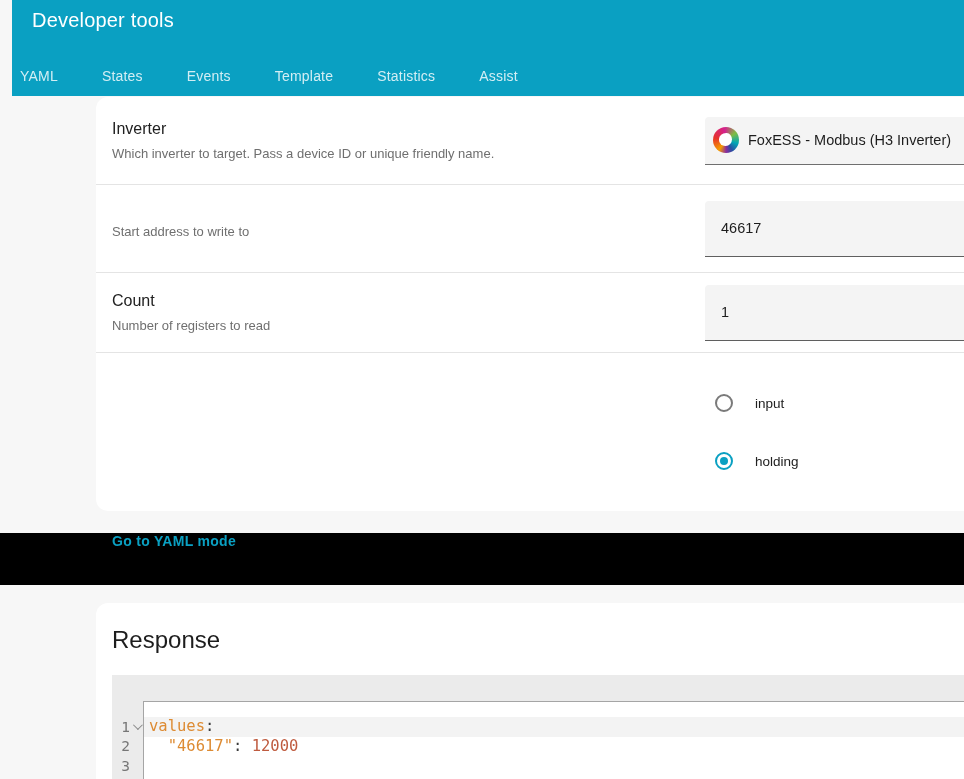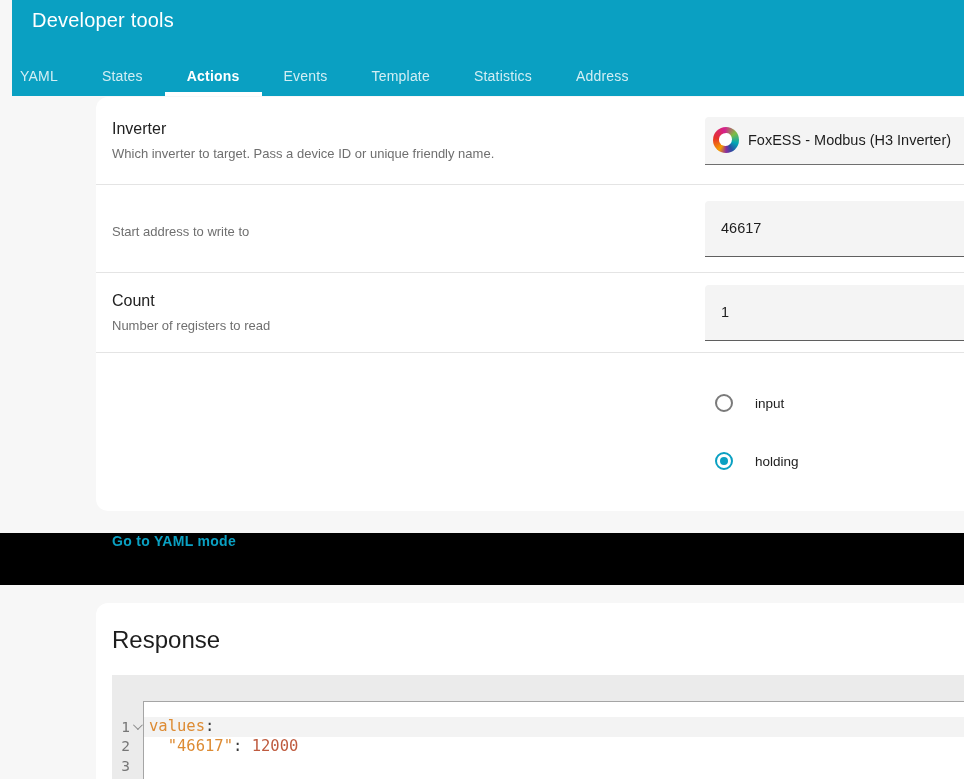--- a/index.html
+++ b/index.html
@@ -80,25 +80,24 @@
   .tok-punct { color:#3a3a3a; }
 </style>
 </head>
 <body>
 
 <header class="appbar">
   <div class="app-title">Developer tools</div>
   <nav class="tabs">
     <div class="tab">YAML</div>
     <div class="tab">States</div>
-    <div class="tab active">Actions</div>
     <div class="tab">Events</div>
     <div class="tab">Template</div>
     <div class="tab">Statistics</div>
-    <div class="tab">Address</div>
+    <div class="tab">Assist</div>
   </nav>
 </header>
 
 <section class="card form-card">
 
   <div class="form-row row-inverter">
     <div class="row-text">
       <div class="row-label">Inverter</div>
       <div class="row-desc">Which inverter to target. Pass a device ID or unique friendly name.</div>
     </div>

